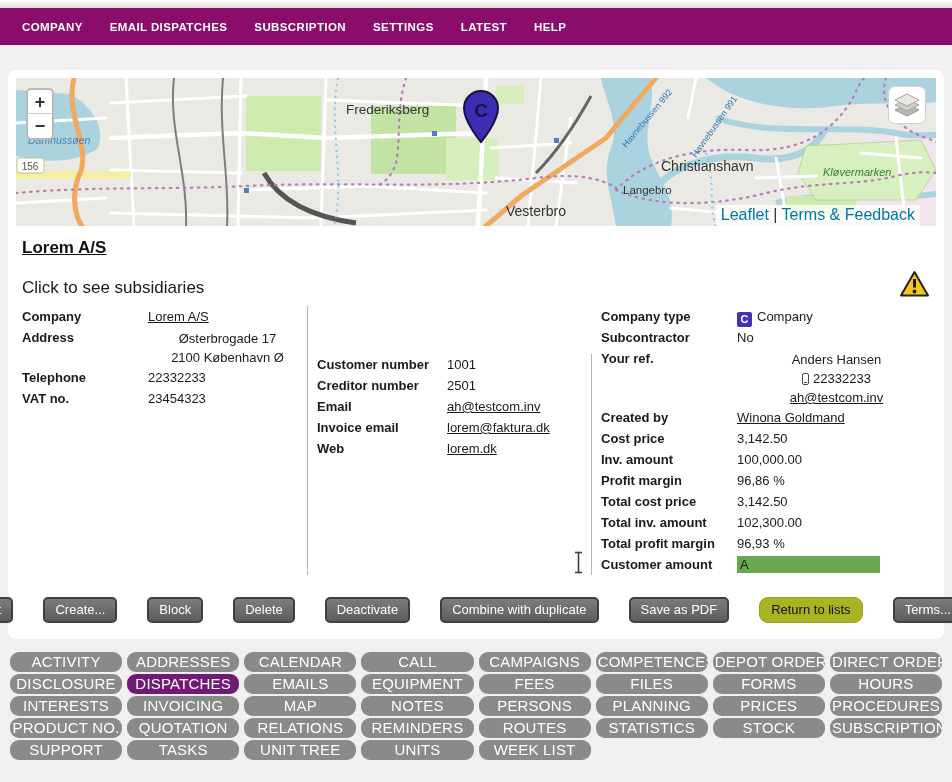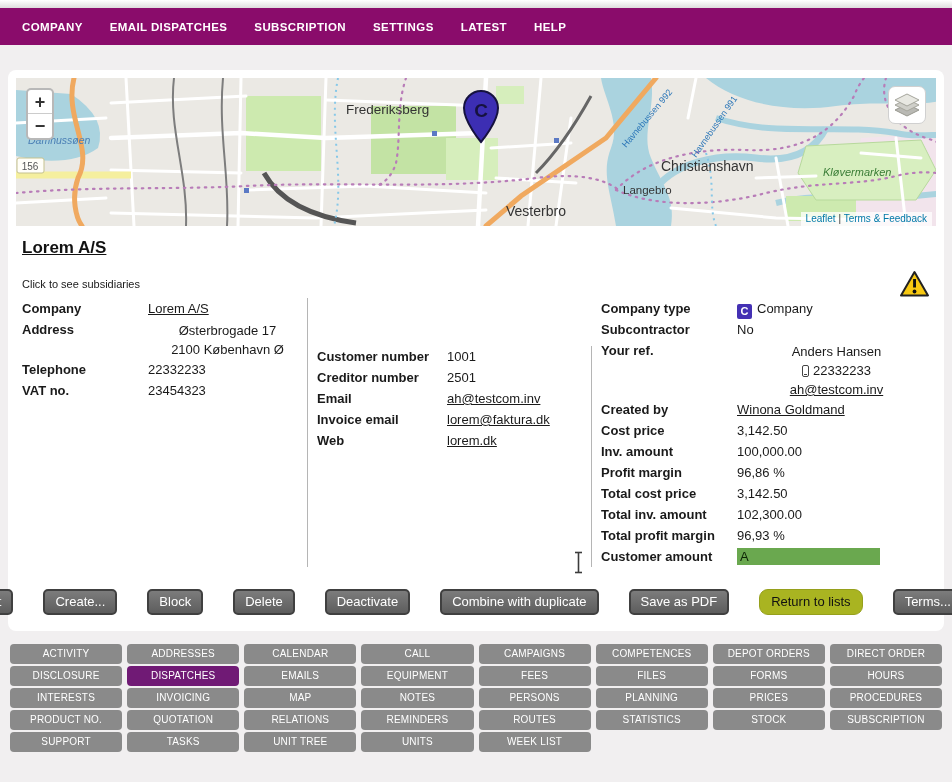--- a/index.html
+++ b/index.html
@@ -16,27 +16,27 @@
   .nav-item { color:#fff; font-size:11.5px; font-weight:bold; letter-spacing:.4px; cursor:pointer; white-space:nowrap; }
   
   .panel { margin:25px 8px 0; background:#fff; border-radius:8px; padding:8px 8px 16px; position:relative; }
   
   .map { position:relative; height:148px; overflow:hidden; background:#ebe9e4; }
   .map svg.basemap { position:absolute; left:0; top:0; }
   .zoom-ctrl { position:absolute; left:10px; top:10px; width:28px; background:#fff; border:2px solid rgba(0,0,0,.28); border-radius:5px; overflow:hidden; z-index:5; }
   .zoom-btn { height:24px; line-height:24px; text-align:center; font-size:18px; font-weight:bold; color:#333; cursor:pointer; }
   .zoom-btn:first-child { border-bottom:1px solid #ccc; }
   .layers-ctrl { position:absolute; right:10px; top:8px; width:38px; height:38px; background:#fff; border-radius:7px; border:1px solid #d0d0d0; display:flex; align-items:center; justify-content:center; z-index:5; cursor:pointer; }
-  .attribution { position:absolute; right:4px; bottom:0; background:rgba(255,255,255,.75); font-size:10px; padding:1px 5px 2px; z-index:5; }
+  .attribution { position:absolute; right:16px; bottom:0; background:rgba(255,255,255,.75); font-size:16px; padding:1px 5px 2px; z-index:5; }
   .attribution .alink { color:#0078a8; cursor:pointer; }
   .attribution .asep { color:#333; }
   
   .company-title { margin:12px 0 0 6px; font-size:17px; font-weight:bold; text-decoration:underline; color:#111; display:inline-block; cursor:pointer; }
   .warning-wrap { position:absolute; right:14px; top:200px; cursor:pointer; }
-  .subs-hint { margin:20px 0 0 6px; font-size:11px; }
+  .subs-hint { margin:20px 0 0 6px; font-size:17px; }
   
   .details { display:flex; margin-top:8px; align-items:stretch; }
   .dcol1 { width:292px; padding-left:6px; border-right:1px solid #b5b5b5; }
   .dcol2 { width:284px; padding-left:9px; border-right:1px solid #b5b5b5;margin-top:48px; }
   .dcol3 { flex:1; padding-left:9px; }
   .drow { display:flex; font-size:13px; line-height:21px; }
   .dlbl { font-weight:bold; flex:none; }
   .dcol1 .dlbl { width:126px; }
   .dcol2 .dlbl { width:130px; }
   .dcol3 .dlbl { width:136px; }
@@ -47,21 +47,21 @@
   .mobile-icon { display:inline-block; width:7px; height:12px; border:1px solid #444; border-radius:2px; margin-right:4px; vertical-align:-2px; position:relative; }
   .mobile-icon::after { content:""; position:absolute; bottom:1px; left:1px; right:1px; height:1.5px; background:#444; }
   .rating-bar { display:inline-block; width:143px; background:#6aa84f; padding-left:3px; color:#0d2405; line-height:17px; margin-top:2px; font-size:13px; }
   
   .actions { display:flex; justify-content:center; gap:30px; margin-top:22px; }
   .abtn { font-family:"Liberation Sans", sans-serif; font-size:13px; color:#fff; background:linear-gradient(#7c7c7c,#5d5d5d); border:2px solid #404040; border-radius:5px; padding:3px 10px 4px; cursor:pointer; white-space:nowrap; }
   .abtn-return { background:#a9b421; color:#111; border:1px solid #96a01c; border-radius:9px; padding:4px 11px 5px; }
   .abtn-less .pencil-icon { color:#c4c4c4; margin-left:12px; font-size:12px; }
   
   .tab-grid { margin:13px 10px 0; display:grid; grid-template-columns:repeat(8,1fr); column-gap:5px; row-gap:2px; }
-  .tab { background:#8a8a8a; border:none; border-radius:4px; color:#fff; font-family:"Liberation Sans", sans-serif; font-size:10px; letter-spacing:.2px; height:20px; line-height:20px; text-align:center; text-transform:uppercase; cursor:pointer; padding:0 2px; white-space:nowrap; overflow:hidden; }
+  .tab { background:#8a8a8a; border:none; border-radius:9px; color:#fff; font-family:"Liberation Sans", sans-serif; font-size:15px; letter-spacing:.2px; height:20px; line-height:20px; text-align:center; text-transform:uppercase; cursor:pointer; padding:0 2px; white-space:nowrap; overflow:hidden; }
   .tab.active { background:#701a75; }
   
   .text-cursor { position:absolute; left:572px; top:551px; z-index:9; }
 </style>
 </head>
 <body>
 
 <div class="top-fade"></div>
 
 <nav class="navbar">

